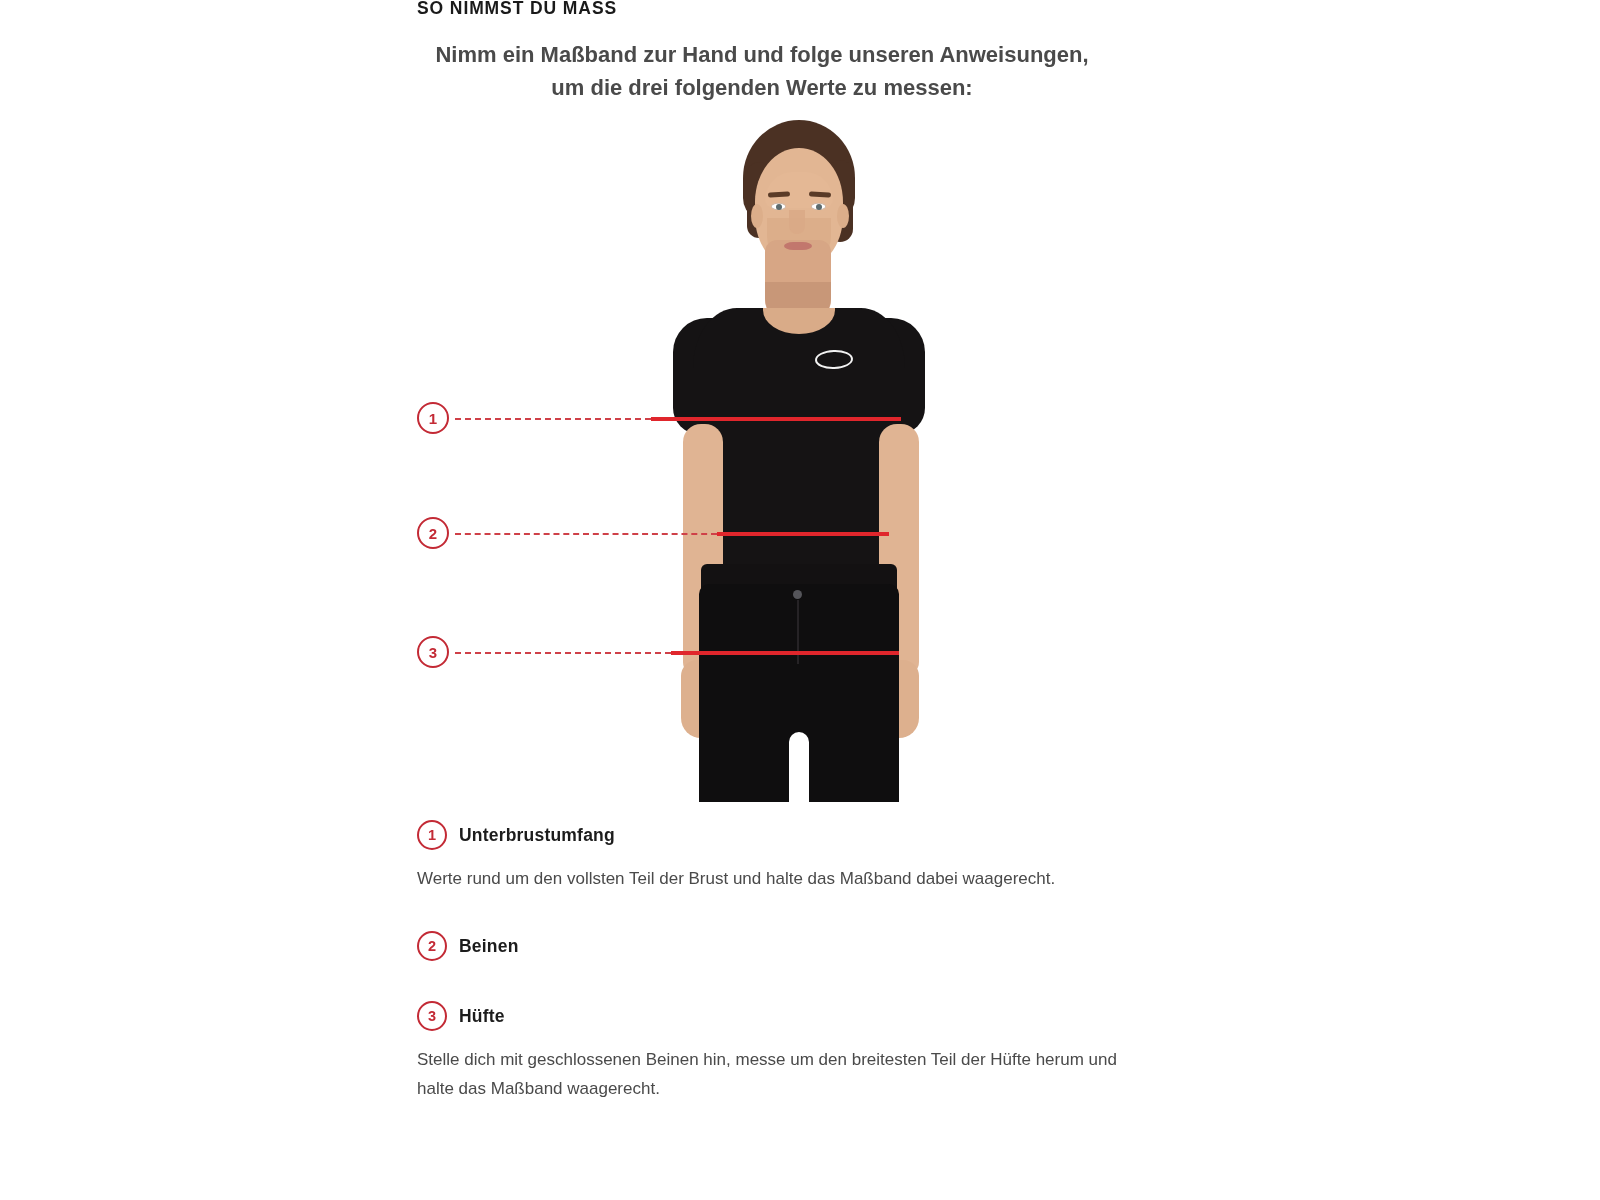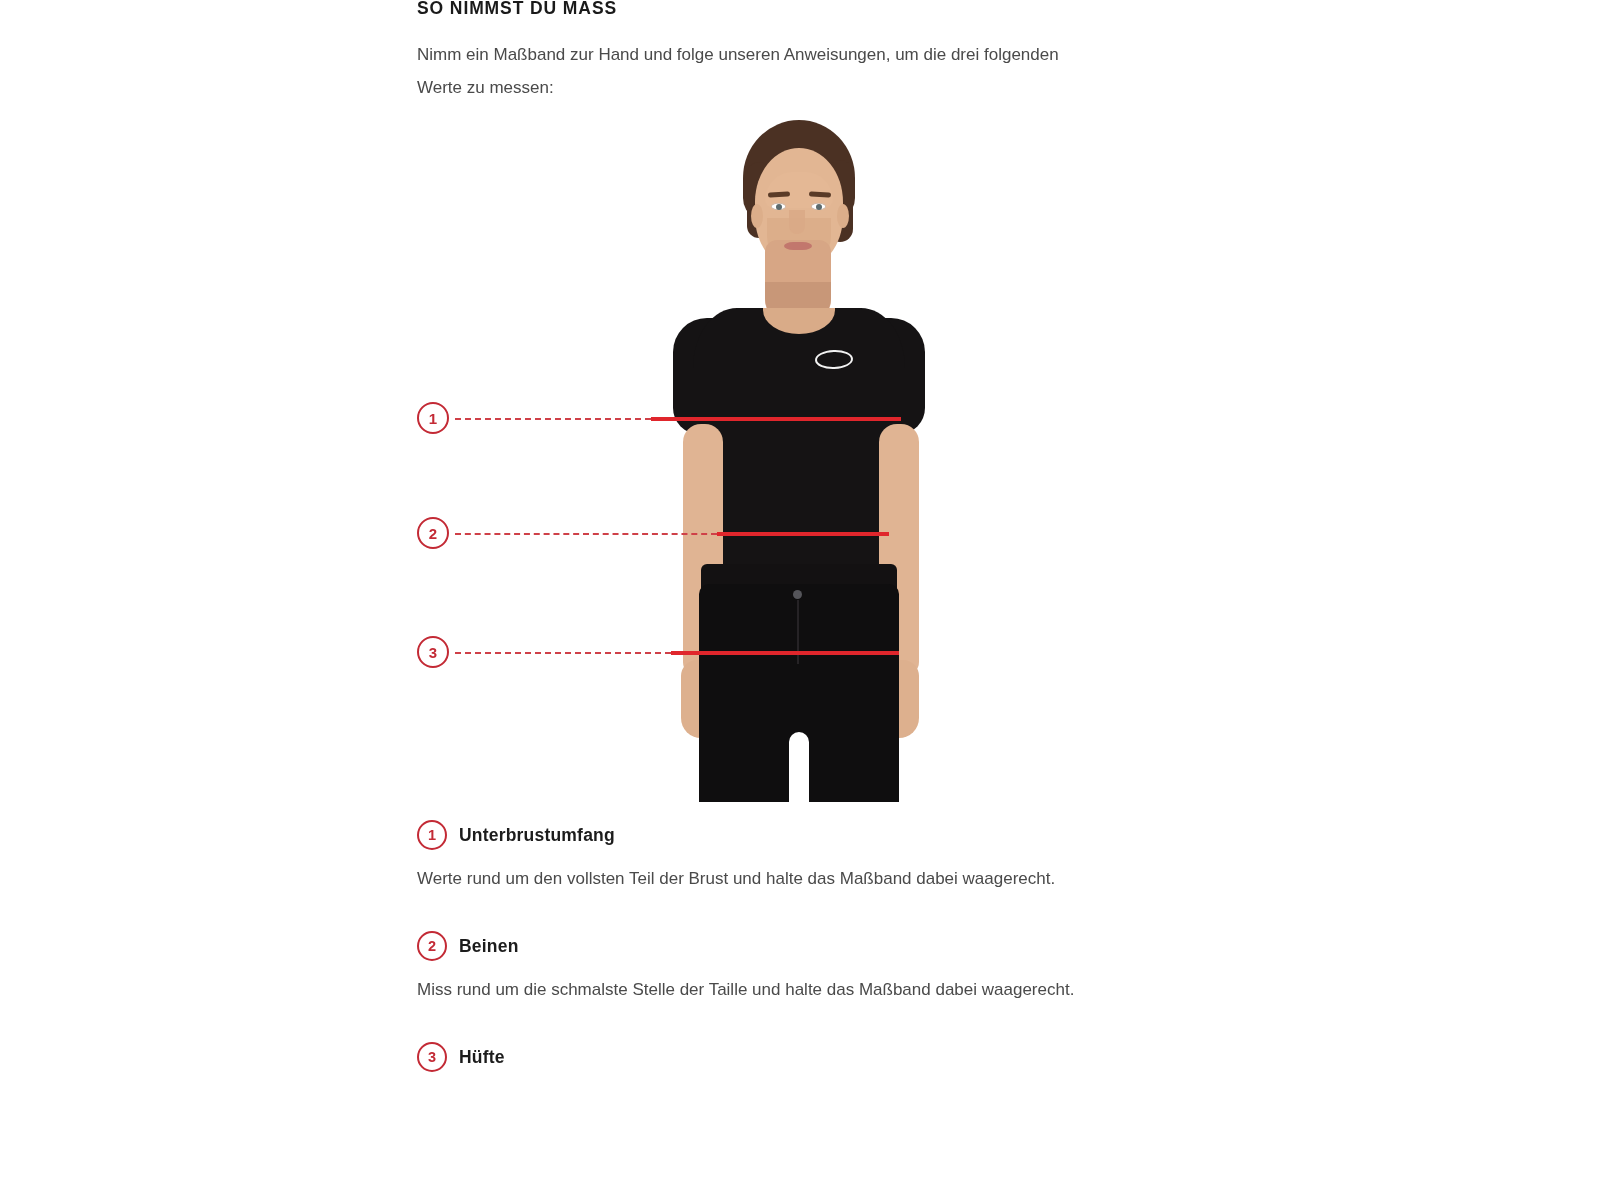--- a/index.html
+++ b/index.html
@@ -45,25 +45,26 @@
     position: absolute;
     top: -4px;
     left: 0;
   }
 
   .intro-text {
     position: absolute;
     top: 38px;
     left: 0;
     width: 690px;
-    font-size: 17px;
+    font-size: 22px;
     line-height: 33px;
     color: #4a4a4a;
     margin: 0;
-    font-weight: 400;
+    font-weight: 700;
+    text-align: center;
   }
 
   
   .figure-wrap {
     position: absolute;
     left: 417px;
     top: 112px;
     width: 700px;
     height: 690px;
   }
@@ -490,26 +491,26 @@
       <p class="def-body">Werte rund um den vollsten Teil der Brust und halte das Maßband dabei waagerecht.</p>
     </div>
 
     <div class="def-spacer"></div>
 
     <div class="def-item">
       <div class="def-head">
         <span class="def-badge">2</span>
         <span class="def-title">Beinen</span>
       </div>
-      <p class="def-body">Miss rund um die schmalste Stelle der Taille und halte das Maßband dabei waagerecht.</p>
     </div>
 
     <div class="def-spacer"></div>
 
     <div class="def-item">
       <div class="def-head">
         <span class="def-badge">3</span>
         <span class="def-title">Hüfte</span>
       </div>
+      <p class="def-body">Stelle dich mit geschlossenen Beinen hin, messe um den breitesten Teil der Hüfte herum und halte das Maßband waagerecht.</p>
     </div>
 
   </div>
 </div>
 
 </body></html>

